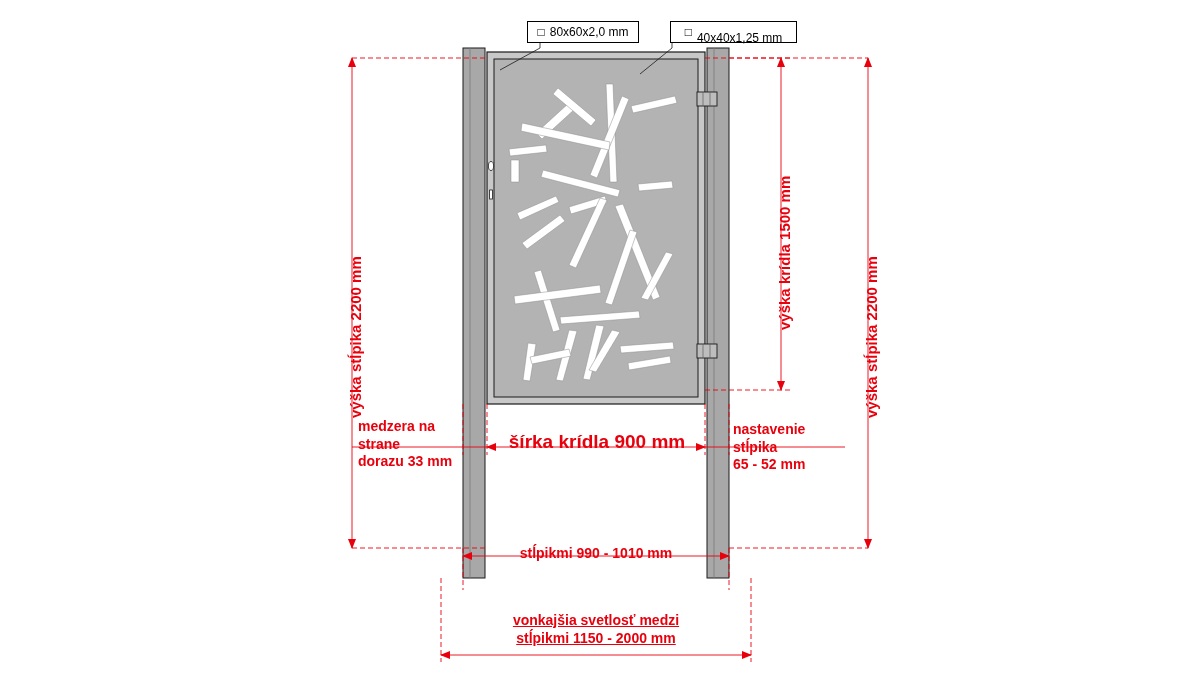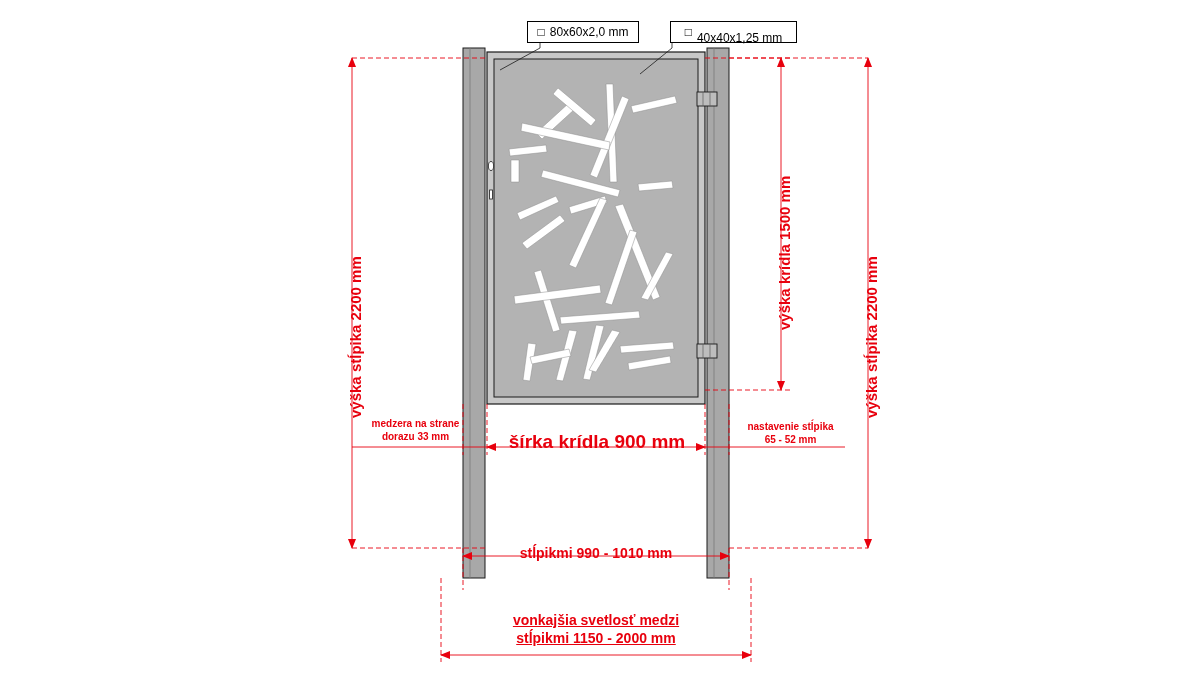--- a/index.html
+++ b/index.html
@@ -13,21 +13,21 @@
   svg{position:absolute;left:0;top:0;}
   .lbl{
     position:absolute;
     color:#e8000d;
     font-family:"Liberation Sans", sans-serif;
     font-weight:bold;
     white-space:nowrap;
     line-height:1.25;
   }
   .lbl.vert{transform-origin:0 0;}
-  .lbl.small{font-weight:bold;font-size:10px;text-align:center;white-space:normal;}
+  .lbl.small{font-weight:bold;font-size:14px;white-space:normal;}
   .lbl.center{text-align:center;}
   .profile-lbl{
     position:absolute;
     color:#000000;
     font-size:12px;
     font-family:"Liberation Sans", sans-serif;
     white-space:nowrap;
   }
   .box{
     position:absolute;

